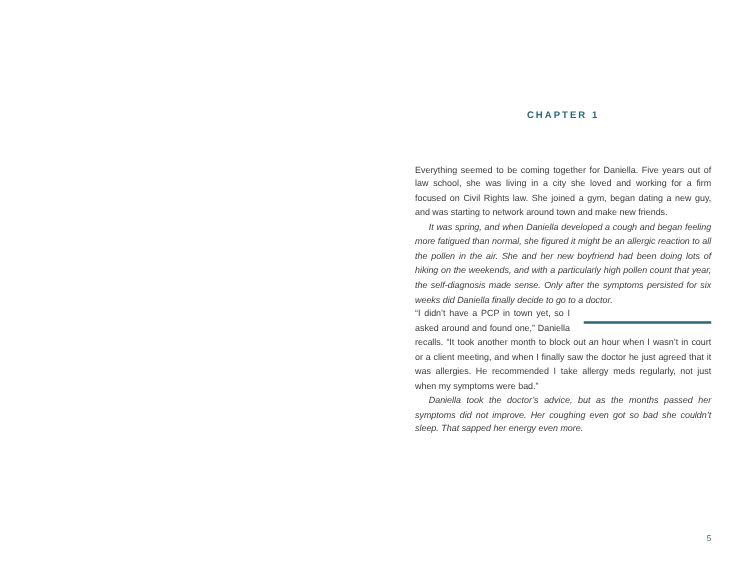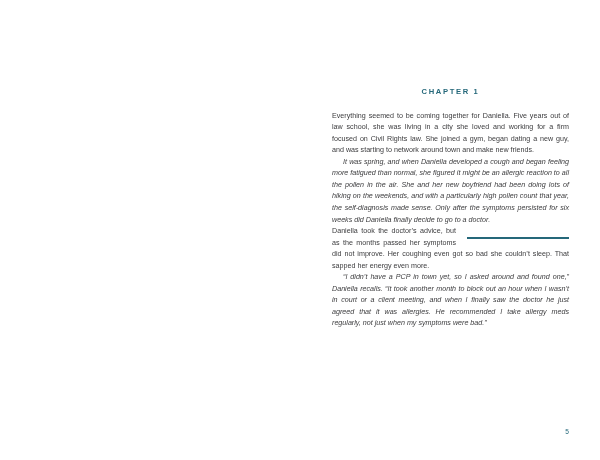--- a/index.html
+++ b/index.html
@@ -63,21 +63,21 @@
     color: #25687a;
     font-size: 16.6px;
     font-weight: bold;
     line-height: 1.12;
     margin: 0;
     letter-spacing: -0.1px;
   }
 
   
   .copy {
-    margin-top: 15px;
+    margin-top: 35px;
     color: #3b3b3d;
     font-size: 7.15px;
     line-height: 11.55px;
     text-align: justify;
     hyphens: none;
   }
 
   .copy p {
     margin: 0;
   }
@@ -139,23 +139,23 @@
       <div class="copy">
 
         <p>Everything seemed to be coming together for Daniella. Five years out of law school, she was living in a city she loved and working for a firm focused on Civil Rights law. She joined a gym, began dating a new guy, and was starting to network around town and make new friends.</p>
 
         <p>It was spring, and when Daniella developed a cough and began feeling more fatigued than normal, she figured it might be an allergic reaction to all the pollen in the air. She and her new boyfriend had been doing lots of hiking on the weekends, and with a particularly high pollen count that year, the self-diagnosis made sense. Only after the symptoms persisted for six weeks did Daniella finally decide to go to a doctor.</p>
 
         <div class="pullquote">
           <div class="pullquote-rule"></div>
         </div>
 
+        <p>“I didn’t have a PCP in town yet, so I asked around and found one,” Daniella recalls. “It took another month to block out an hour when I wasn’t in court or a client meeting, and when I finally saw the doctor he just agreed that it was allergies. He recommended I take allergy meds regularly, not just when my symptoms were bad.”</p>
+
         <p>Daniella took the doctor’s advice, but as the months passed her symptoms did not improve. Her coughing even got so bad she couldn’t sleep. That sapped her energy even more.</p>
-
-        <p>“I didn’t have a PCP in town yet, so I asked around and found one,” Daniella recalls. “It took another month to block out an hour when I wasn’t in court or a client meeting, and when I finally saw the doctor he just agreed that it was allergies. He recommended I take allergy meds regularly, not just when my symptoms were bad.”</p>
 
       </div>
     </div>
 
     <div class="folio">5</div>
 
   </div>
 </div>
 
 </body></html>

